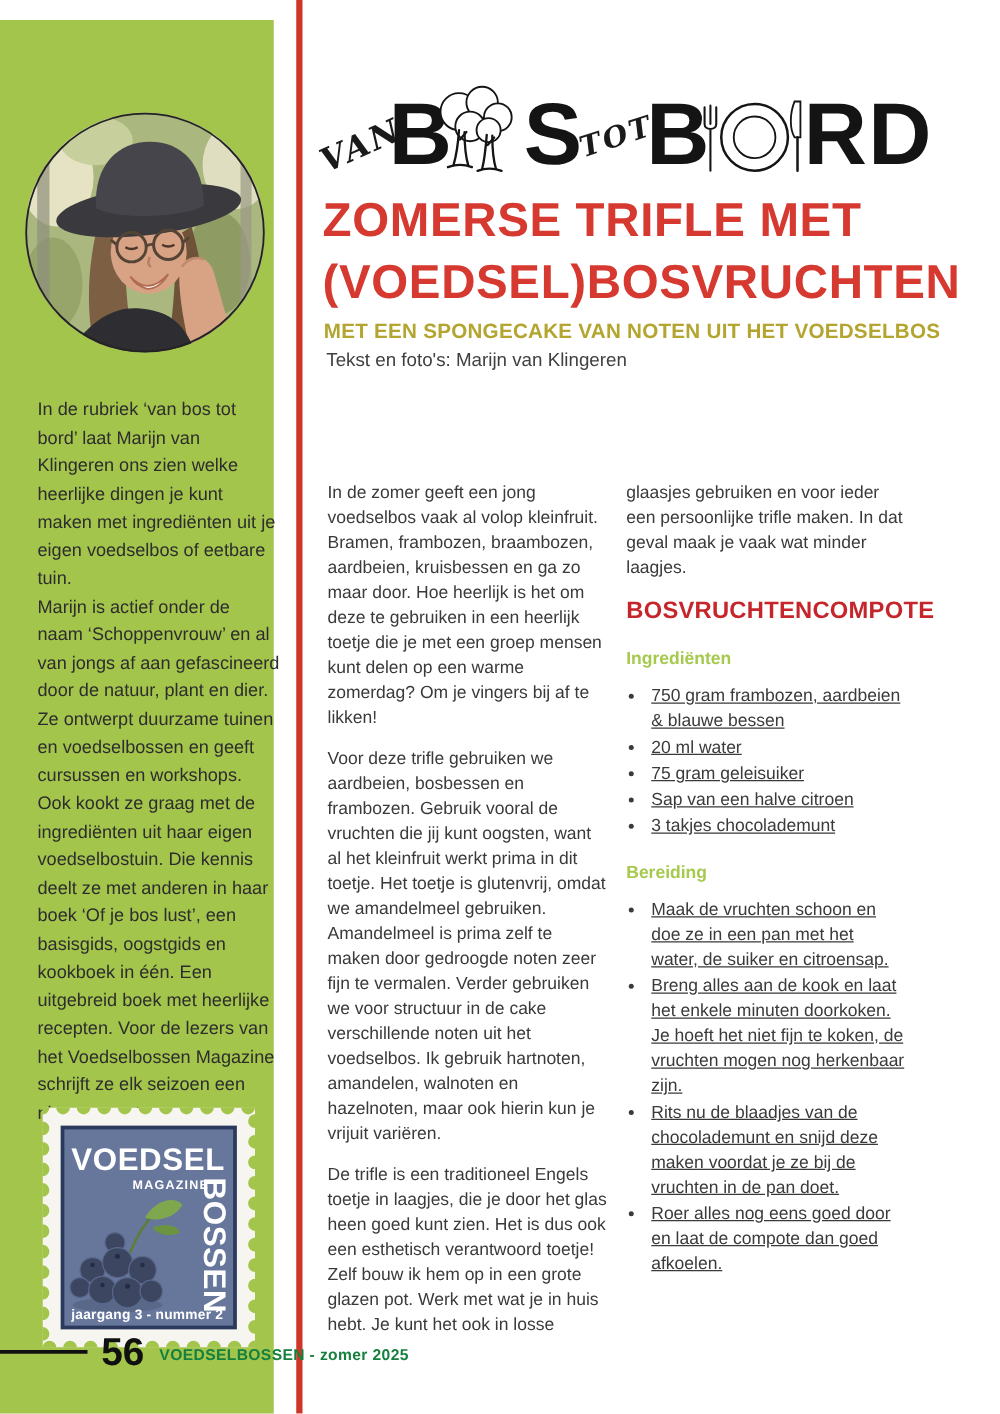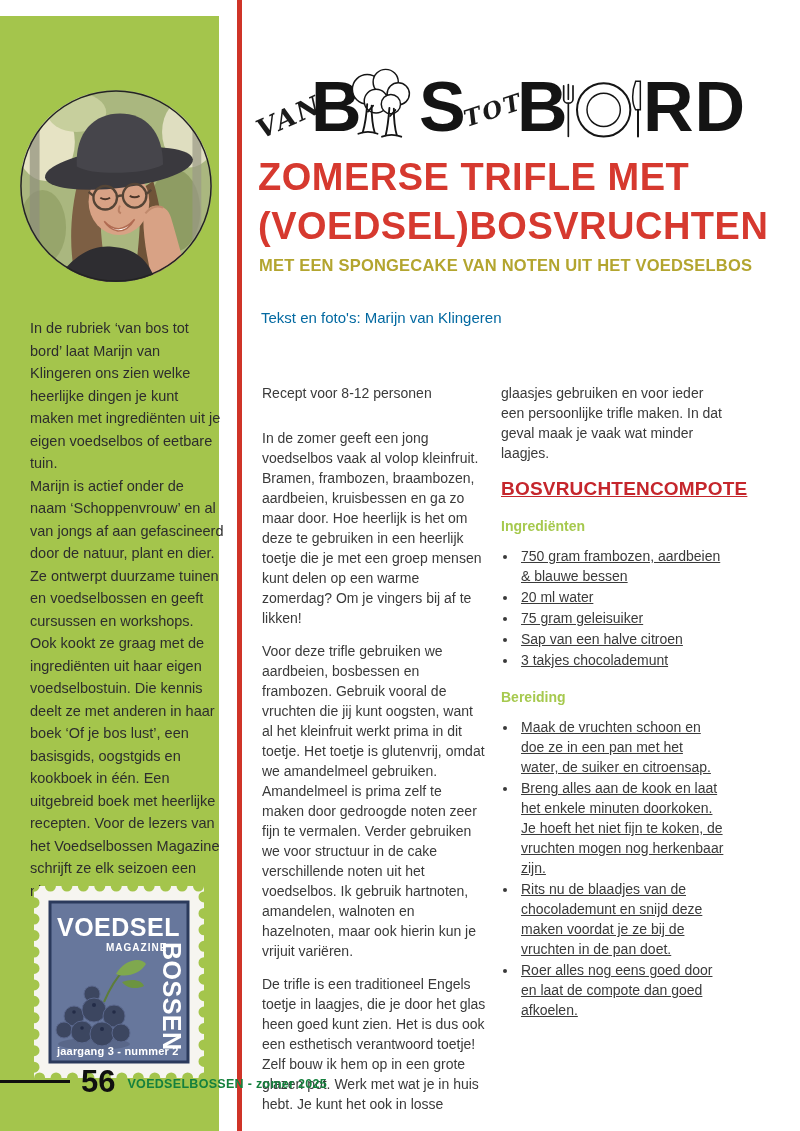--- a/index.html
+++ b/index.html
@@ -81,40 +81,39 @@
     letter-spacing: 0.5px;
   }
   .subtitle {
     position: absolute; left: 17px; top: 256px;
     margin: 0;
     font-size: 16.5px; font-weight: 700;
     color: var(--subtitle-olive, #b3a52f);
     letter-spacing: 0.2px;
   }
   .byline {
-    position: absolute; left: 19px; top: 309px;
-    margin: 0; font-size: 15px; color: #0369a1;
+    position: absolute; left: 19px; top: 280px;
+    margin: 0; font-size: 15px; color: #404040;
   }
 
   .columns {
     position: absolute; left: 20px; top: 383px;
     width: 464px;
     display: flex; gap: 15px;
   }
   .col { width: 224px; font-size: 14px; line-height: 20px; color: #3a3a3a; }
   .col p { margin: 0 0 13px 0; }
   .col p.recept { margin-bottom: 25px; }
   .col p.continuation { margin-bottom: 6px; }
 
   .section-title {
     margin: 16px 0 0 0;
     font-size: 19px; font-weight: 700;
     color: var(--heading-red, #c5262c);
     letter-spacing: 0.2px;
-    text-decoration: underline;
   }
   .sub-heading {
     margin: 17px 0 10px 0;
     font-size: 14px; font-weight: 700;
     color: var(--heading-green, #a6c94e);
   }
   .col ul { margin: 0; padding-left: 17px; }
   .col li { margin: 0 1px 1px 0; padding-left: 3px; text-decoration: underline; }
 
   .stamp-text { font-family: "Liberation Sans", sans-serif; font-weight: 700; fill: #ffffff; }
@@ -242,21 +241,20 @@
     </div>
 
     <h1 class="title"><span>ZOMERSE TRIFLE MET</span><br><span>(VOEDSEL)BOSVRUCHTEN</span></h1>
 
     <h2 class="subtitle">MET EEN SPONGECAKE VAN NOTEN UIT HET VOEDSELBOS</h2>
 
     <p class="byline">Tekst en foto's: Marijn van Klingeren</p>
 
     <div class="columns">
       <div class="col">
-        <p class="recept">Recept voor 8-12 personen</p>
         <p>In de zomer geeft een jong voedselbos vaak al volop kleinfruit. Bramen, frambozen, braambozen, aardbeien, kruisbessen en ga zo maar door. Hoe heerlijk is het om deze te gebruiken in een heerlijk toetje die je met een groep mensen kunt delen op een warme zomerdag? Om je vingers bij af te likken!</p>
         <p>Voor deze trifle gebruiken we aardbeien, bosbessen en frambozen. Gebruik vooral de vruchten die jij kunt oogsten, want al het kleinfruit werkt prima in dit toetje. Het toetje is glutenvrij, omdat we amandelmeel gebruiken. Amandelmeel is prima zelf te maken door gedroogde noten zeer fijn te vermalen. Verder gebruiken we voor structuur in de cake verschillende noten uit het voedselbos. Ik gebruik hartnoten, amandelen, walnoten en hazelnoten, maar ook hierin kun je vrijuit variëren.</p>
         <p>De trifle is een traditioneel Engels toetje in laagjes, die je door het glas heen goed kunt zien. Het is dus ook een esthetisch verantwoord toetje! Zelf bouw ik hem op in een grote glazen pot. Werk met wat je in huis hebt. Je kunt het ook in losse</p>
       </div>
       <div class="col">
         <p class="continuation">glaasjes gebruiken en voor ieder een persoonlijke trifle maken. In dat geval maak je vaak wat minder laagjes.</p>
         <h3 class="section-title">BOSVRUCHTENCOMPOTE</h3>
         <h4 class="sub-heading">Ingrediënten</h4>
         <ul>
           <li>750 gram frambozen, aardbeien &amp; blauwe bessen</li>

